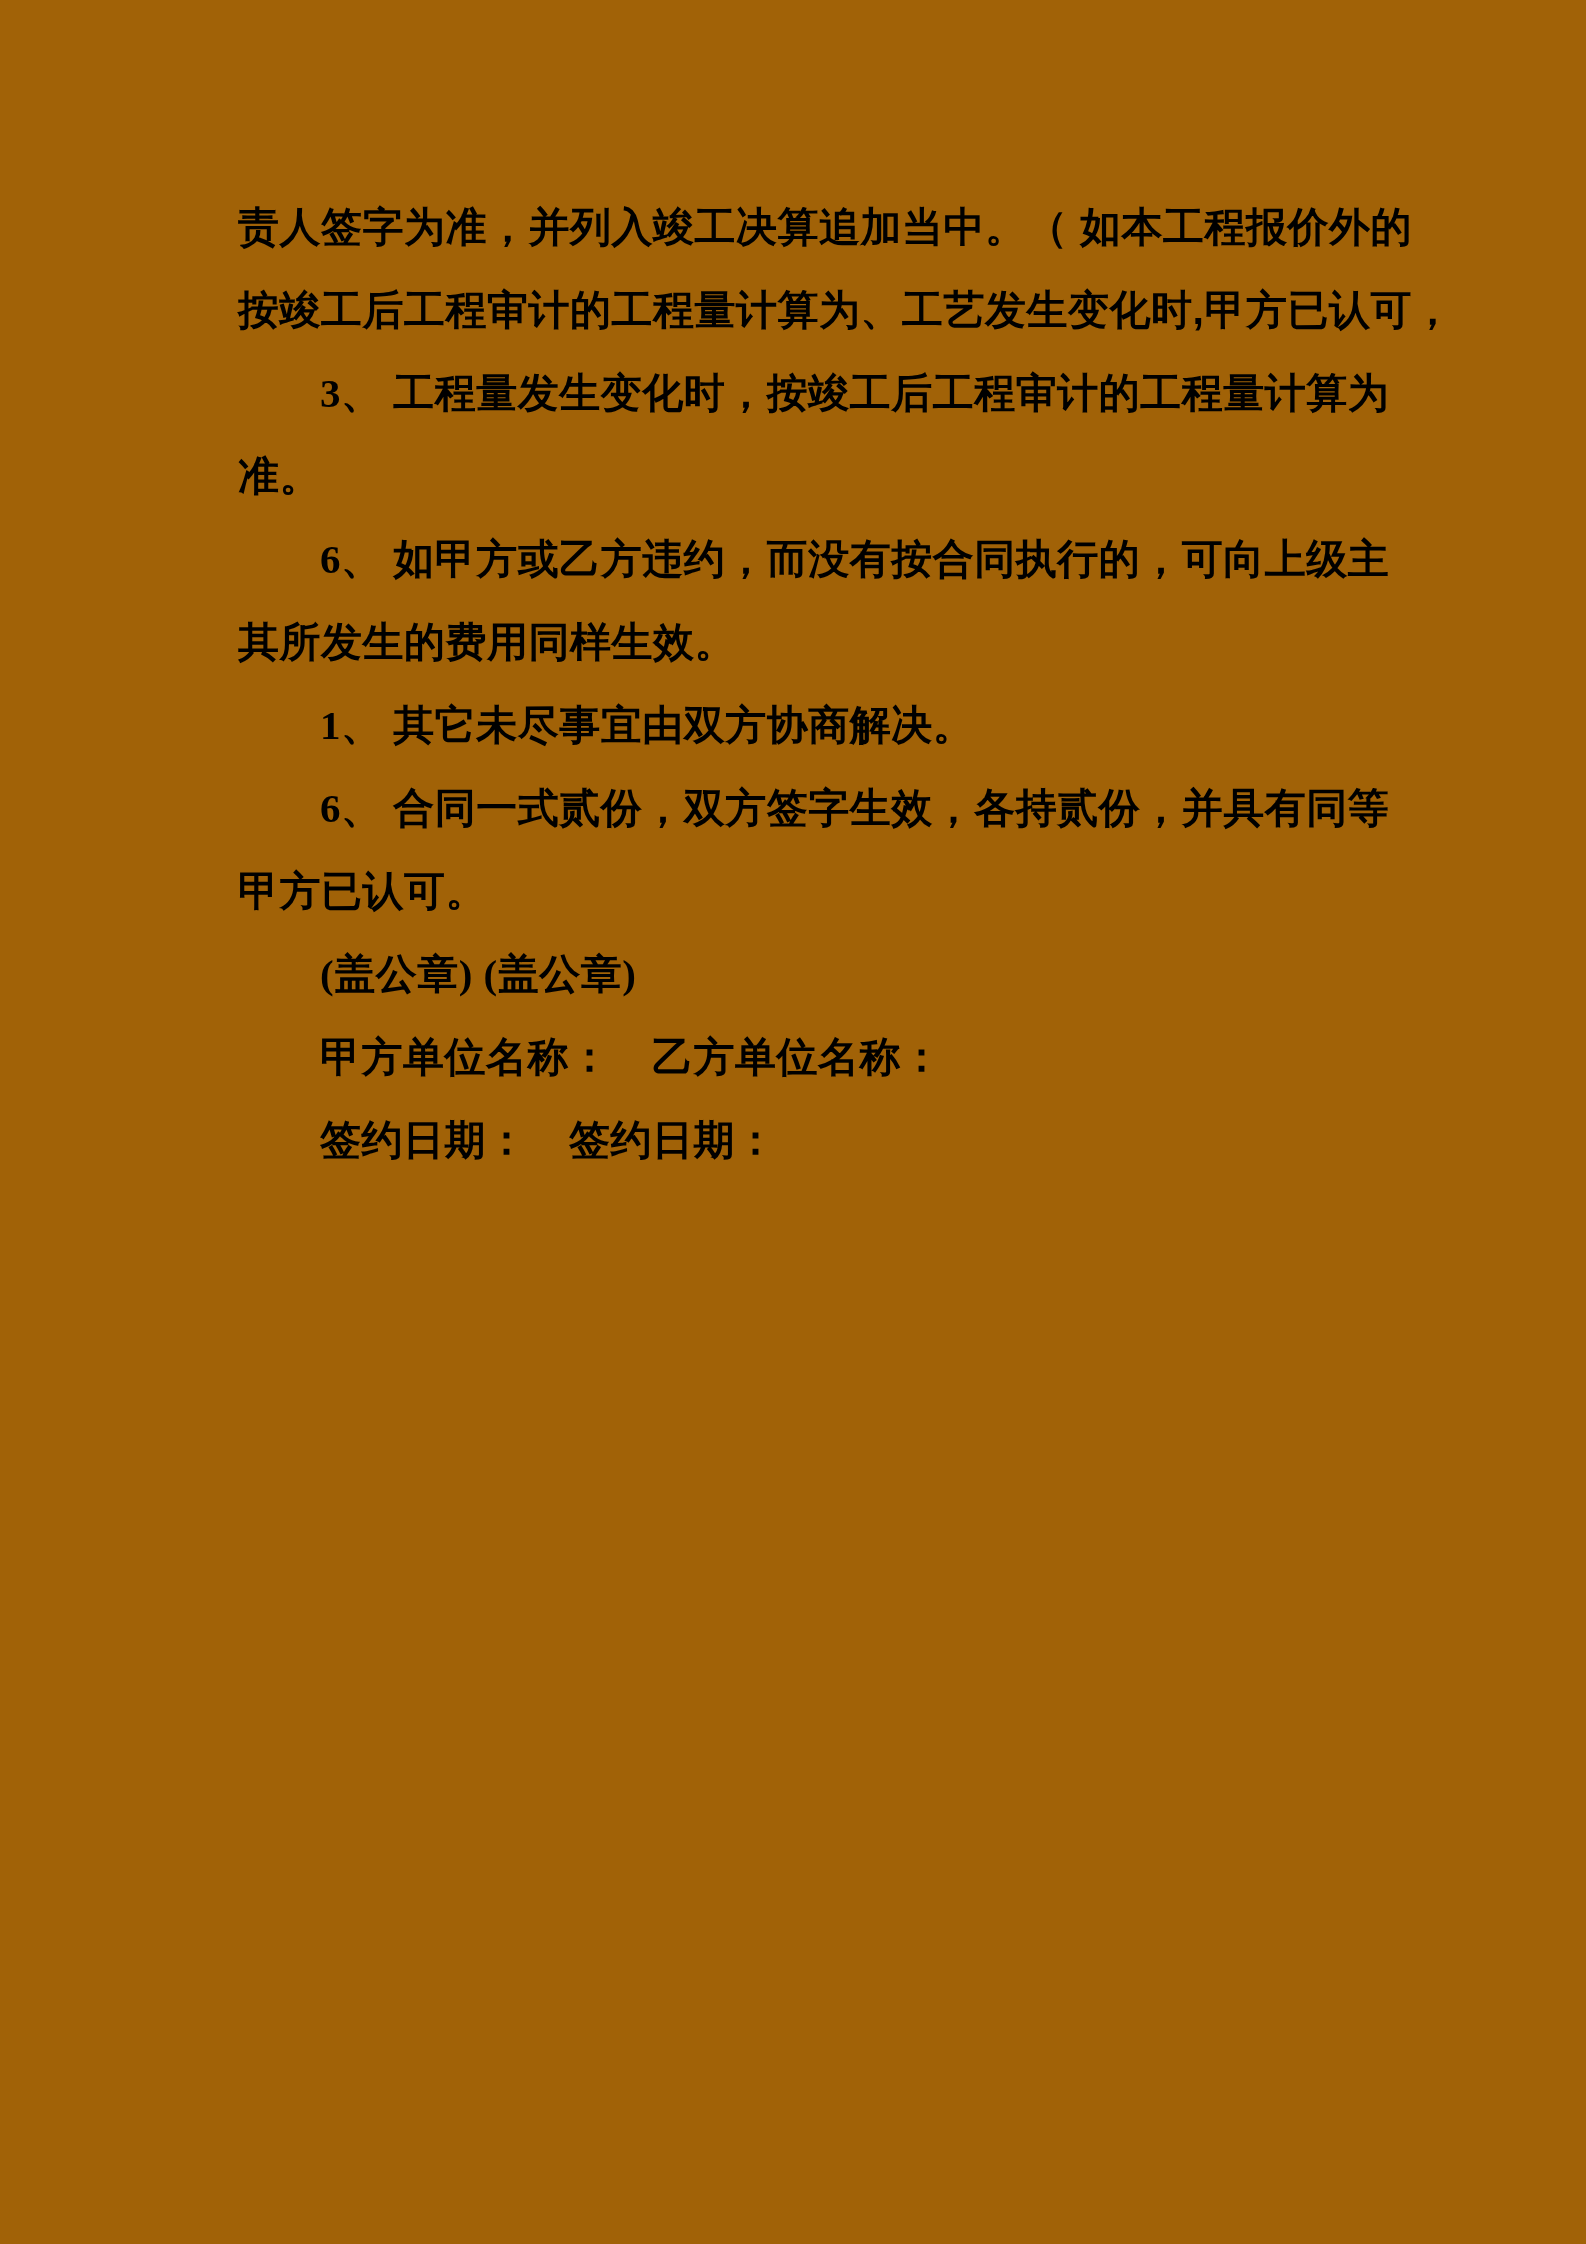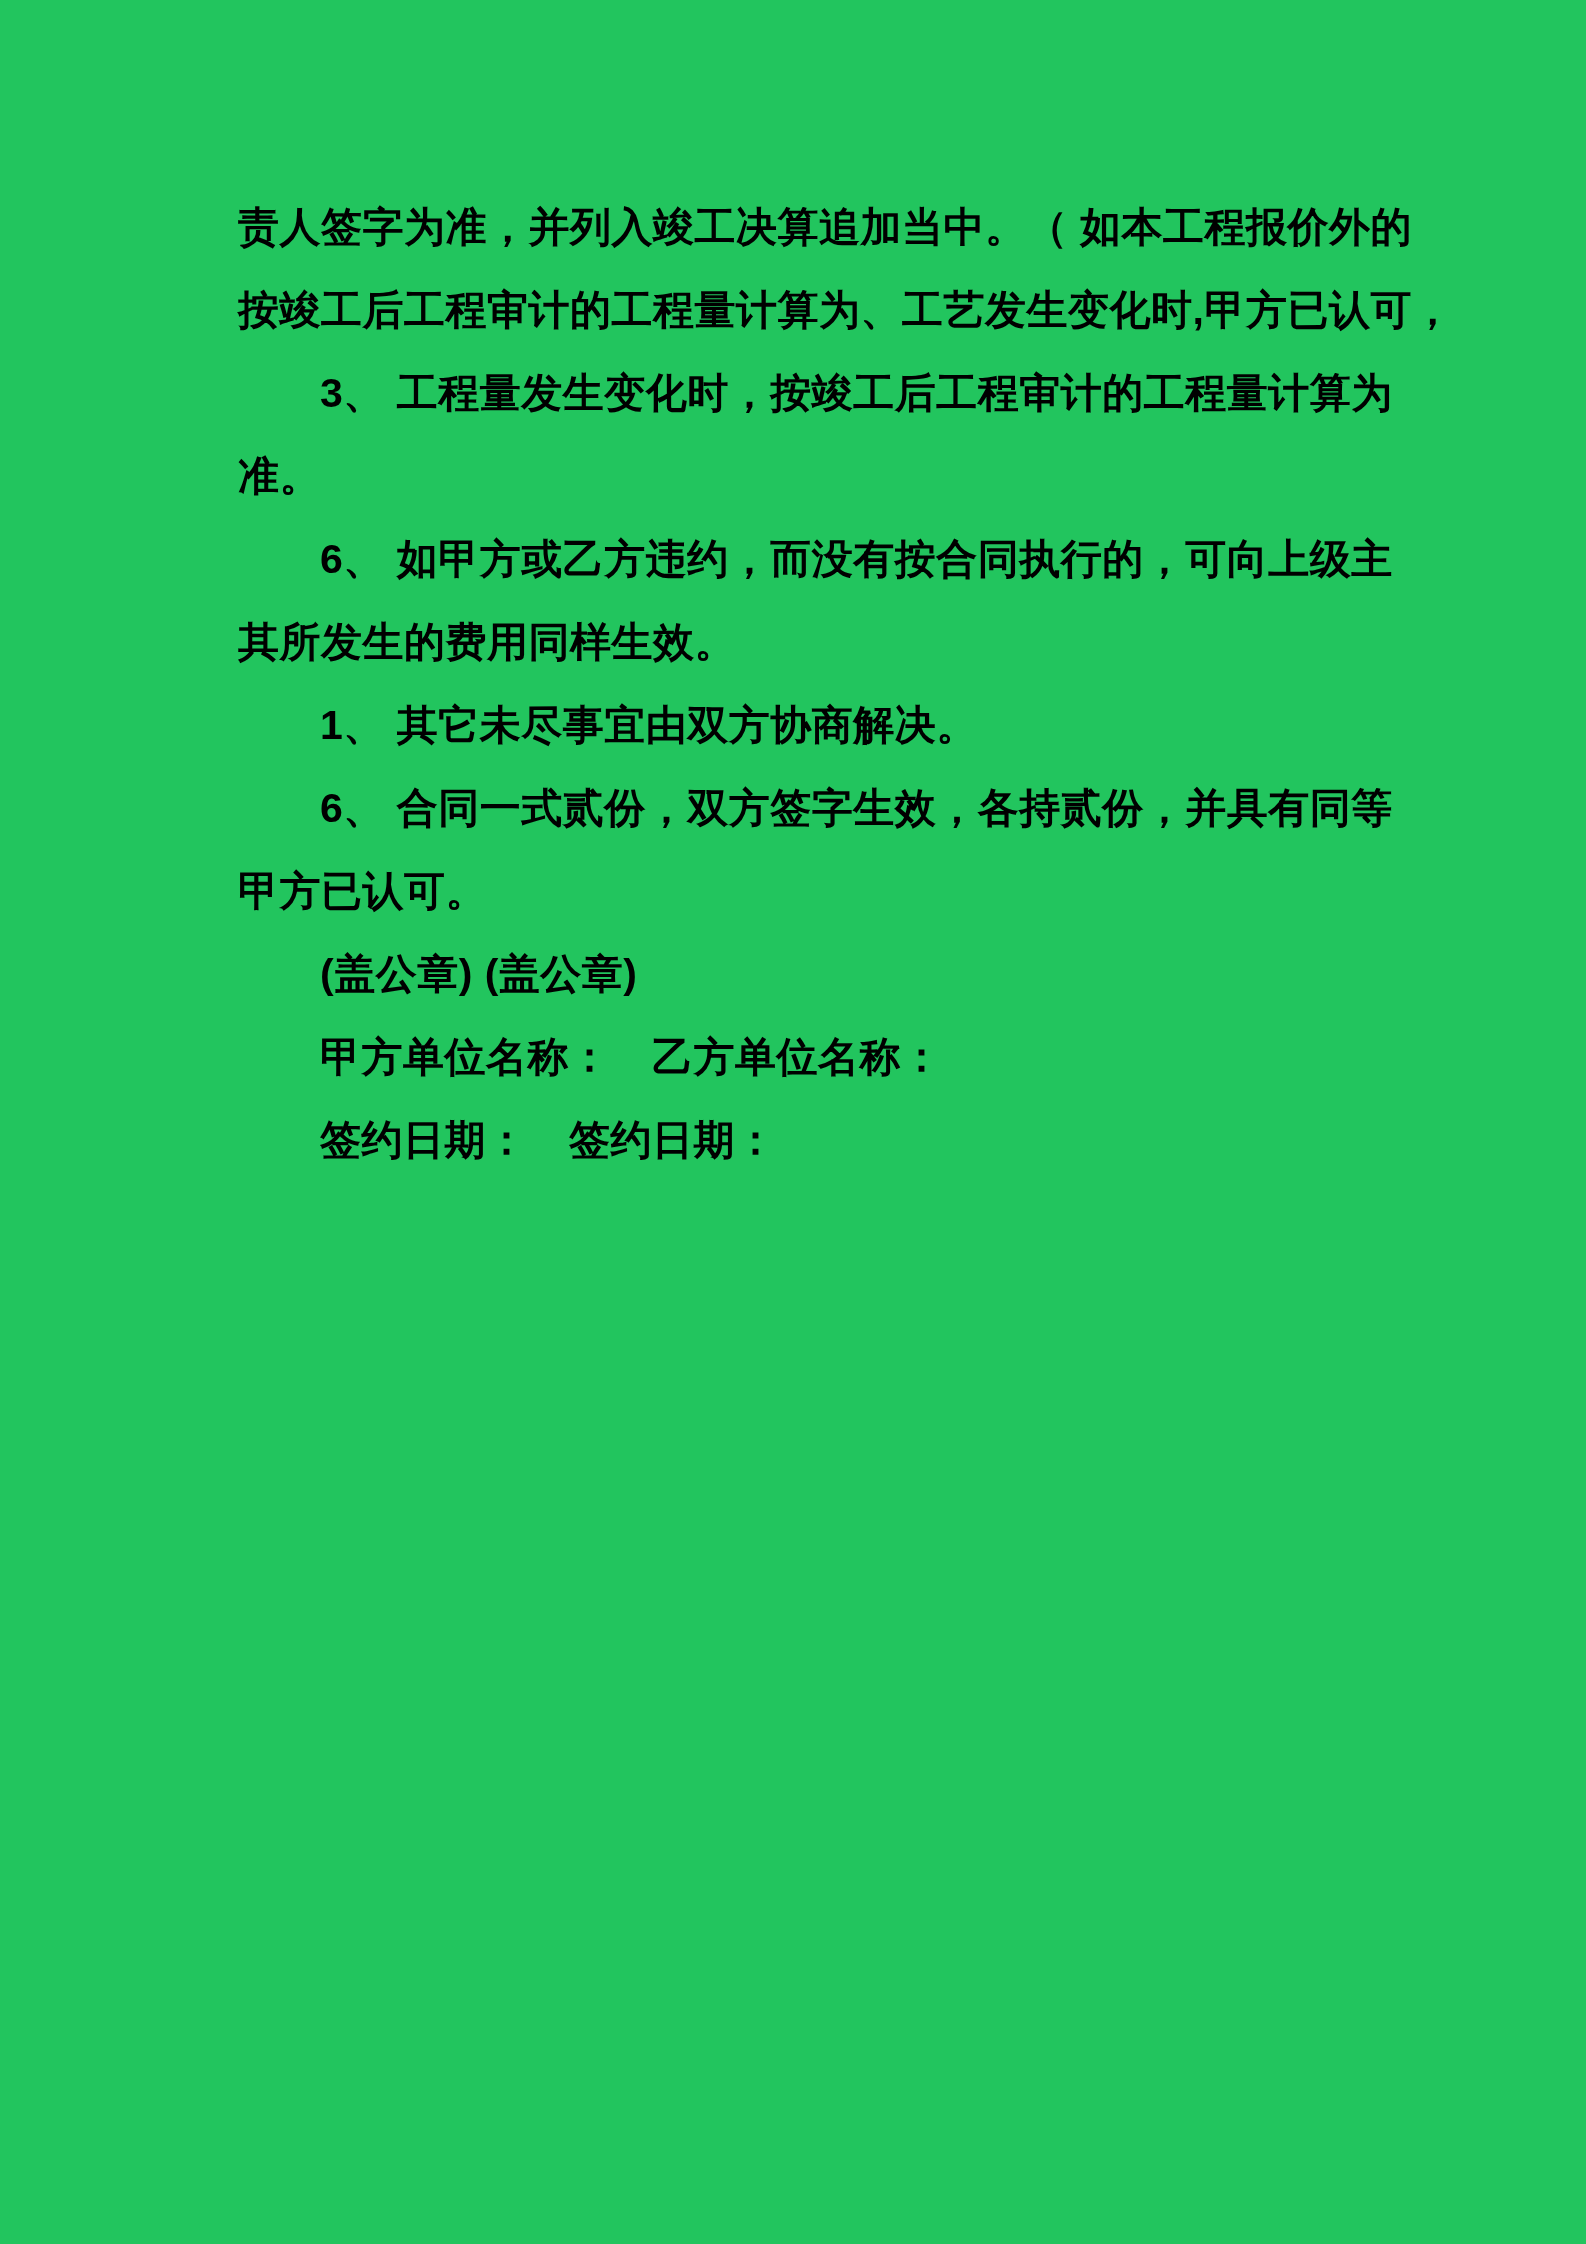--- a/index.html
+++ b/index.html
@@ -4,41 +4,42 @@
 <style>
   html, body {
     margin: 0;
     padding: 0;
     background: #ffffff;
   }
   .page {
     position: relative;
     width: 1586px;
     height: 2244px;
-    background: #22c55e;
+    background: #a16207;
     overflow: hidden;
     font-family: "Liberation Sans", sans-serif;
   }
   .text-block {
     position: absolute;
     left: 238px;
     top: 186px;
     width: 1120px;
   }
   .line {
     font-size: 41px;
     line-height: 83px;
     height: 83px;
     font-weight: bold;
     color: #000000;
     white-space: nowrap;
     letter-spacing: 0.5px;
   }
   .line.indent {
     padding-left: 82px;
+    font-family: Liberation Serif, serif;
   }
 </style>
 </head>
 <body>
 
 <div class="page">
   <div class="text-block">
     <div class="line">责人签字为准，并列入竣工决算追加当中。（ 如本工程报价外的</div>
     <div class="line">按竣工后工程审计的工程量计算为、工艺发生变化时,甲方已认可，</div>
     <div class="line indent">3、 工程量发生变化时，按竣工后工程审计的工程量计算为</div>

